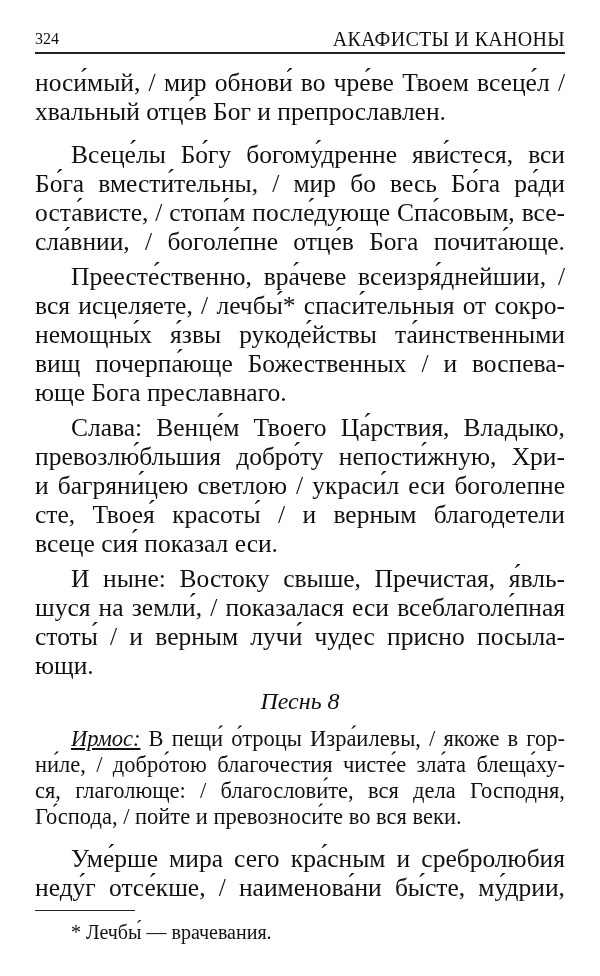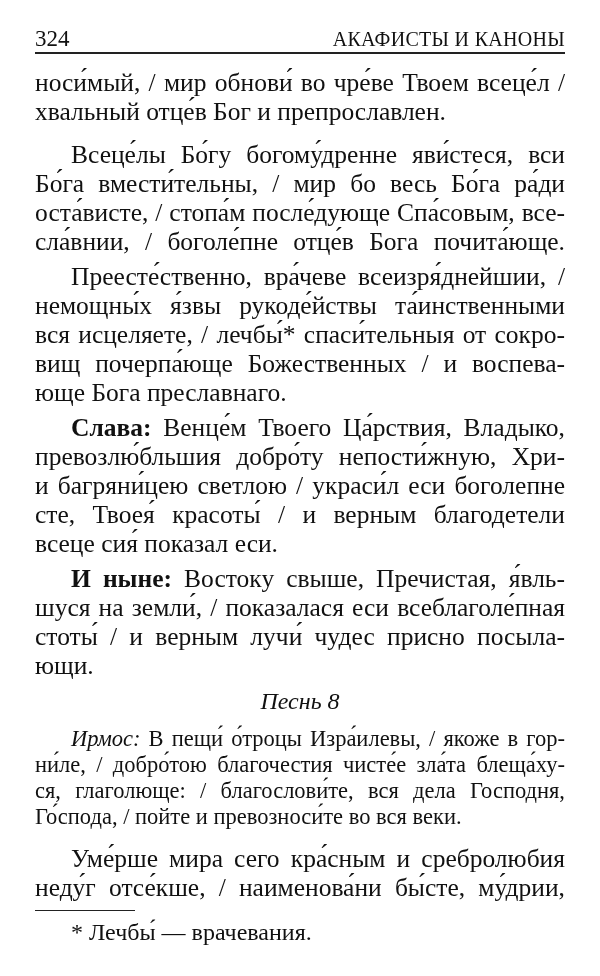--- a/index.html
+++ b/index.html
@@ -1,32 +1,32 @@
 <!DOCTYPE html>
 <html><head>
 <meta charset="utf-8">
 <style>
   html, body { margin: 0; padding: 0; background: #ffffff; }
   body { width: 600px; height: 976px; overflow: hidden; position: relative; color: #111; font-family: "Liberation Serif", serif; }
   .page { position: absolute; left: 35px; top: 0; width: 530px; }
   .header { position: absolute; top: 22px; left: 0; width: 530px; height: 30px; border-bottom: 2px solid #222; display: flex; justify-content: space-between; align-items: flex-end; }
-  .page-num { font-size: 23px; line-height: 26px; }
+  .page-num { font-size: 16px; line-height: 26px; }
   .running-title { font-size: 20px; line-height: 26px; letter-spacing: 0.3px; }
   .body { position: absolute; top: 68px; left: 0; width: 530px; font-size: 25.5px; line-height: 29px; text-align: justify; }
   .line { display: block; white-space: nowrap; text-align-last: justify; text-align: justify; }
   .line.last { text-align-last: left; }
   .line.indent { padding-left: 36px; }
   .para { margin-bottom: 14px; }
   .para.tight { margin-bottom: 6px; }
-  .bold { font-weight: bold; }
-  .italic { font-style: italic; }
+  .bold { font-weight: normal; }
+  .italic { font-style: italic; text-decoration: underline; }
   .heading { text-align: center; font-style: italic; font-size: 24px; line-height: 30px; margin: 2px 0 10px 0; }
   .small { font-size: 22.5px; line-height: 26px; }
   .footnote-rule { position: absolute; left: 0; top: 910px; width: 100px; border-top: 1.5px solid #222; }
-  .footnote { position: absolute; left: 36px; top: 920px; font-size: 24px; line-height: 24px; }
+  .footnote { position: absolute; left: 36px; top: 920px; font-size: 20px; line-height: 24px; }
 </style>
 </head>
 <body>
 
 <div class="page">
 
   <div class="header">
     <span class="page-num">324</span>
     <span class="running-title">АКАФИСТЫ И КАНОНЫ</span>
   </div>
@@ -40,22 +40,22 @@
 
     <div class="para tight">
       <span class="line indent">Всеце́лы Бо́гу богому́дренне яви́стеся, вси</span>
       <span class="line">Бо́га вмести́тельны, / мир бо весь Бо́га ра́ди</span>
       <span class="line">оста́висте, / стопа́м после́дующе Спа́совым, все-</span>
       <span class="line">сла́внии, / боголе́пне отце́в Бога почита́юще.</span>
     </div>
 
     <div class="para tight">
       <span class="line indent">Преесте́ственно, вра́чеве всеизря́днейшии, /</span>
+      <span class="line">вся исцеляете, / лечбы́* спаси́тельныя от сокро-</span>
       <span class="line">немощны́х я́звы рукоде́йствы та́инственными</span>
-      <span class="line">вся исцеляете, / лечбы́* спаси́тельныя от сокро-</span>
       <span class="line">вищ почерпа́юще Божественных / и воспева-</span>
       <span class="line last">юще Бога преславнаго.</span>
     </div>
 
     <div class="para tight">
       <span class="line indent"><span class="bold">Слава:</span><span> Венце́м Твоего Ца́рствия, Владыко,</span></span>
       <span class="line">превозлю́бльшия добро́ту непости́жную, Хри-</span>
       <span class="line">и багряни́цею светлою / украси́л еси боголепне</span>
       <span class="line">сте, Твоея́ красоты́ / и верным благодетели</span>
       <span class="line last">всеце сия́ показал еси.</span>

